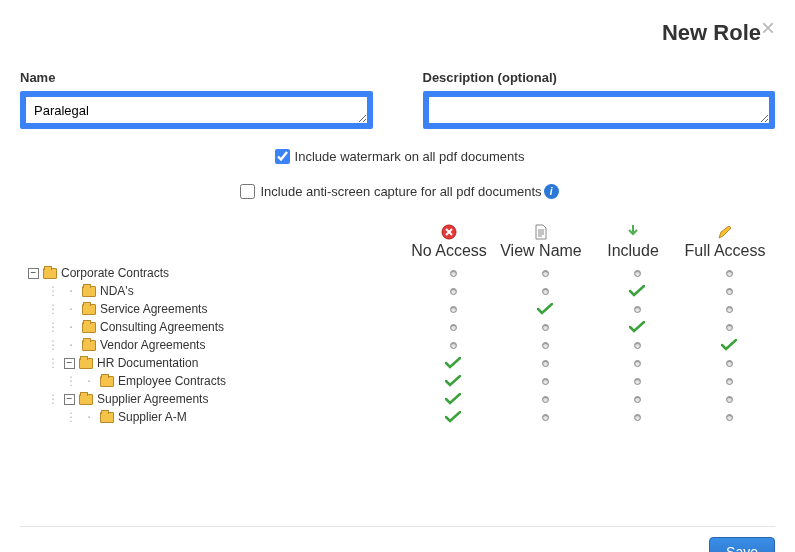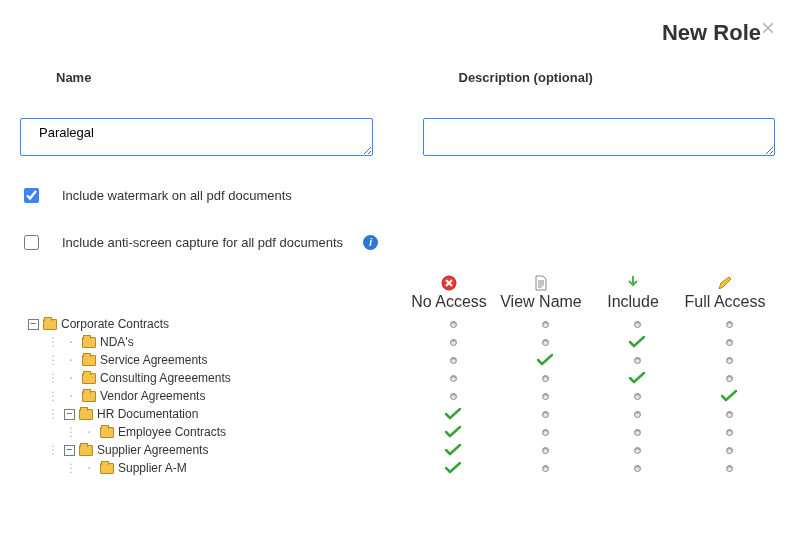--- a/index.html
+++ b/index.html
@@ -9,31 +9,31 @@
     padding: 16px 20px 16px 20px;
     position: relative;
   }
   .modal-header {
     display: flex; justify-content: flex-end; align-items: flex-start;
   }
   .modal-title { font-size: 22px; font-weight: 600; margin: 4px 0 24px 0; }
   .close-btn { color: #bbb; font-size: 24px; line-height: 1; cursor: pointer; font-weight: 300; }
   .form-row { display: flex; gap: 50px; }
   .form-col { flex: 1; }
-  .form-label { font-weight: 600; font-size: 13px; display: block; margin-bottom: 6px; margin-left: 36px; }
+  .form-label { font-weight: 600; font-size: 13px; display: block; margin-bottom: 6px; }
   .form-input, .form-textarea {
-    width: 100%; border: 1px solid #3b82f6; border-radius: 2px;
-    padding: 6px 18px; font-size: 13px; resize: both; margin-top: 27px;
+    width: 100%; border: 6px solid #3b82f6; border-radius: 2px;
+    padding: 6px 8px; font-size: 13px; resize: both;
   }
   .form-input { height: 38px; resize: vertical; }
   .form-textarea { height: 38px; resize: vertical; }
   textarea { font-family: inherit; }
   .checkbox-row {
-    display: flex; align-items: center; gap: 20px;
-    margin-top: 26px; font-size: 13px;
+    display: flex; align-items: center; gap: 2px;
+    margin-top: 14px; font-size: 13px; justify-content: center;
   }
   .checkbox-row input[type=checkbox] {
     width: 15px; height: 15px; accent-color: #3b82f6;
   }
   .info-icon {
     display: inline-flex; align-items: center; justify-content: center;
     width: 15px; height: 15px; border-radius: 50%;
     background: #2b78d8; color: #fff; font-size: 10px; font-style: italic; font-weight: bold;
   }
   
@@ -261,21 +261,21 @@
             <span class="dot-radio"></span>
           </div>
         </div>
         <div class="perm-row">
           <div class="seg seg-purple" style="width: 91%;"></div>
           <div class="perm-label">
             <span class="tree-indent" style="width: 22px;"></span>
             <span class="tree-connector">⋮</span>
             <span class="tree-connector">·</span>
             <span class="folder-icon"></span>
-            <span>Consulting Agreeements</span>
+            <span>Consulting Agreements</span>
           </div>
           <div class="perm-cell">
             <span class="dot-radio"></span>
           </div>
           <div class="perm-cell">
             <span class="dot-radio"></span>
           </div>
           <div class="perm-cell">
             <span class="check-green">
               <svg viewBox="0 0 16 12">

